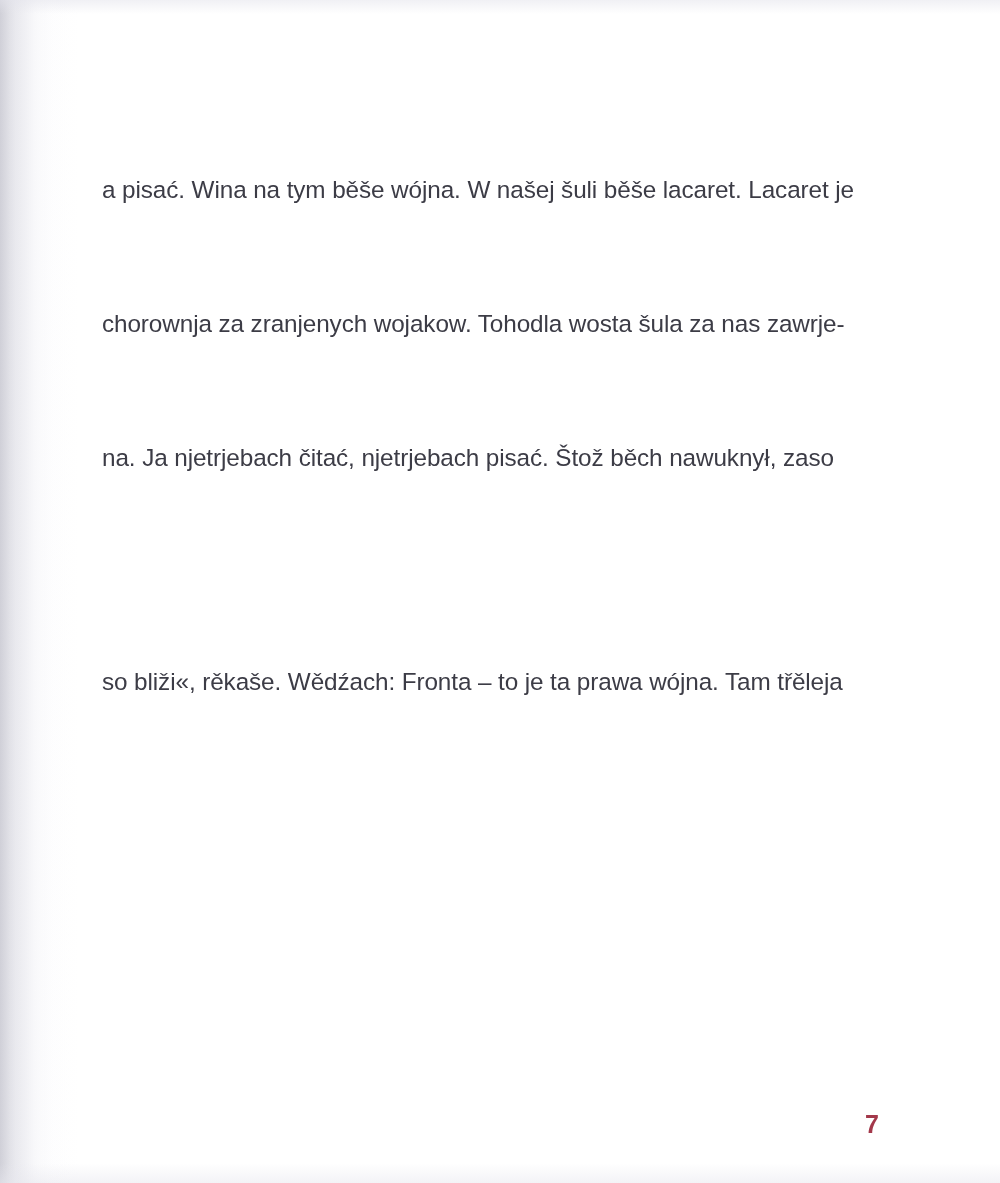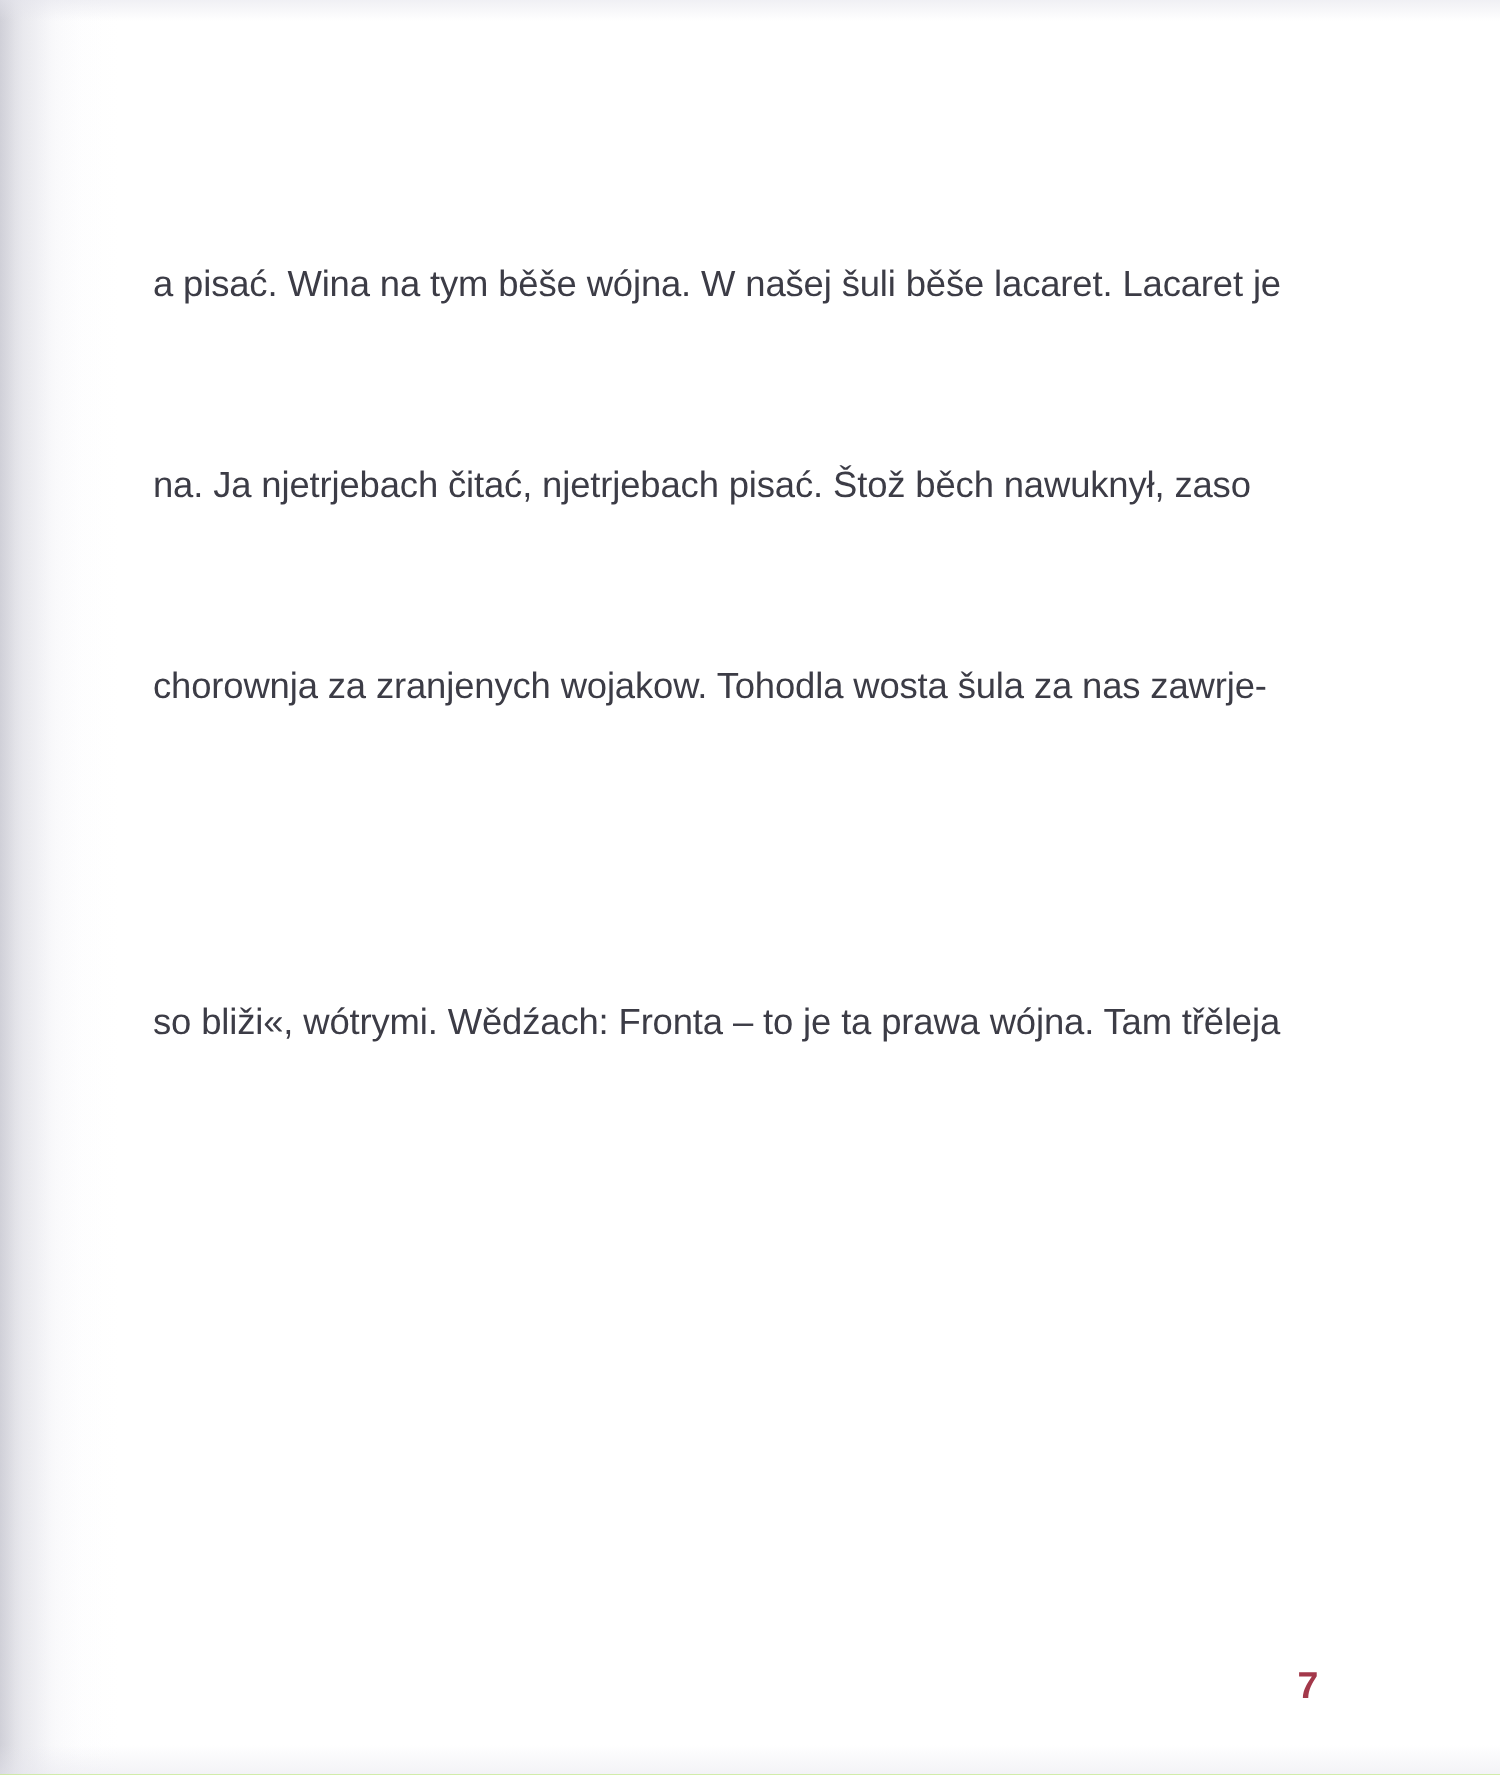--- a/index.html
+++ b/index.html
@@ -5,21 +5,21 @@
   html, body {
     margin: 0;
     padding: 0;
     background: #ffffff;
   }
 
   .page {
     position: relative;
     width: 1000px;
     height: 1183px;
-    background: #84cc16;
+    background: #bef264;
     overflow: hidden;
     font-family: "Liberation Sans", sans-serif;
   }
 
   
   .paper-tint {
     position: absolute;
     inset: 0;
     background:
       linear-gradient(90deg,
@@ -110,25 +110,25 @@
 
   <div class="paper-tint"></div>
   <div class="gutter-shadow"></div>
   <div class="top-edge"></div>
   <div class="bottom-edge"></div>
 
   <div class="text-block">
 
     <p class="para">
       <span class="line">a pisać. Wina na tym běše wójna. W našej šuli běše lacaret. Lacaret je</span>
+      <span class="line">chorownja za zranjenych wojakow. Tohodla wosta šula za nas zawrje-</span>
       <span class="line">na. Ja njetrjebach čitać, njetrjebach pisać. Štož běch nawuknył, zaso</span>
-      <span class="line">chorownja za zranjenych wojakow. Tohodla wosta šula za nas zawrje-</span>
     </p>
 
     <p class="para">
-      <span class="line">so bliži«, wótrymi. Wědźach: Fronta – to je ta prawa wójna. Tam třěleja</span>
+      <span class="line">so bliži«, rěkaše. Wědźach: Fronta – to je ta prawa wójna. Tam třěleja</span>
     </p>
 
   </div>
 
   <div class="page-number">7</div>
 
 </div>
 
 </body></html>

